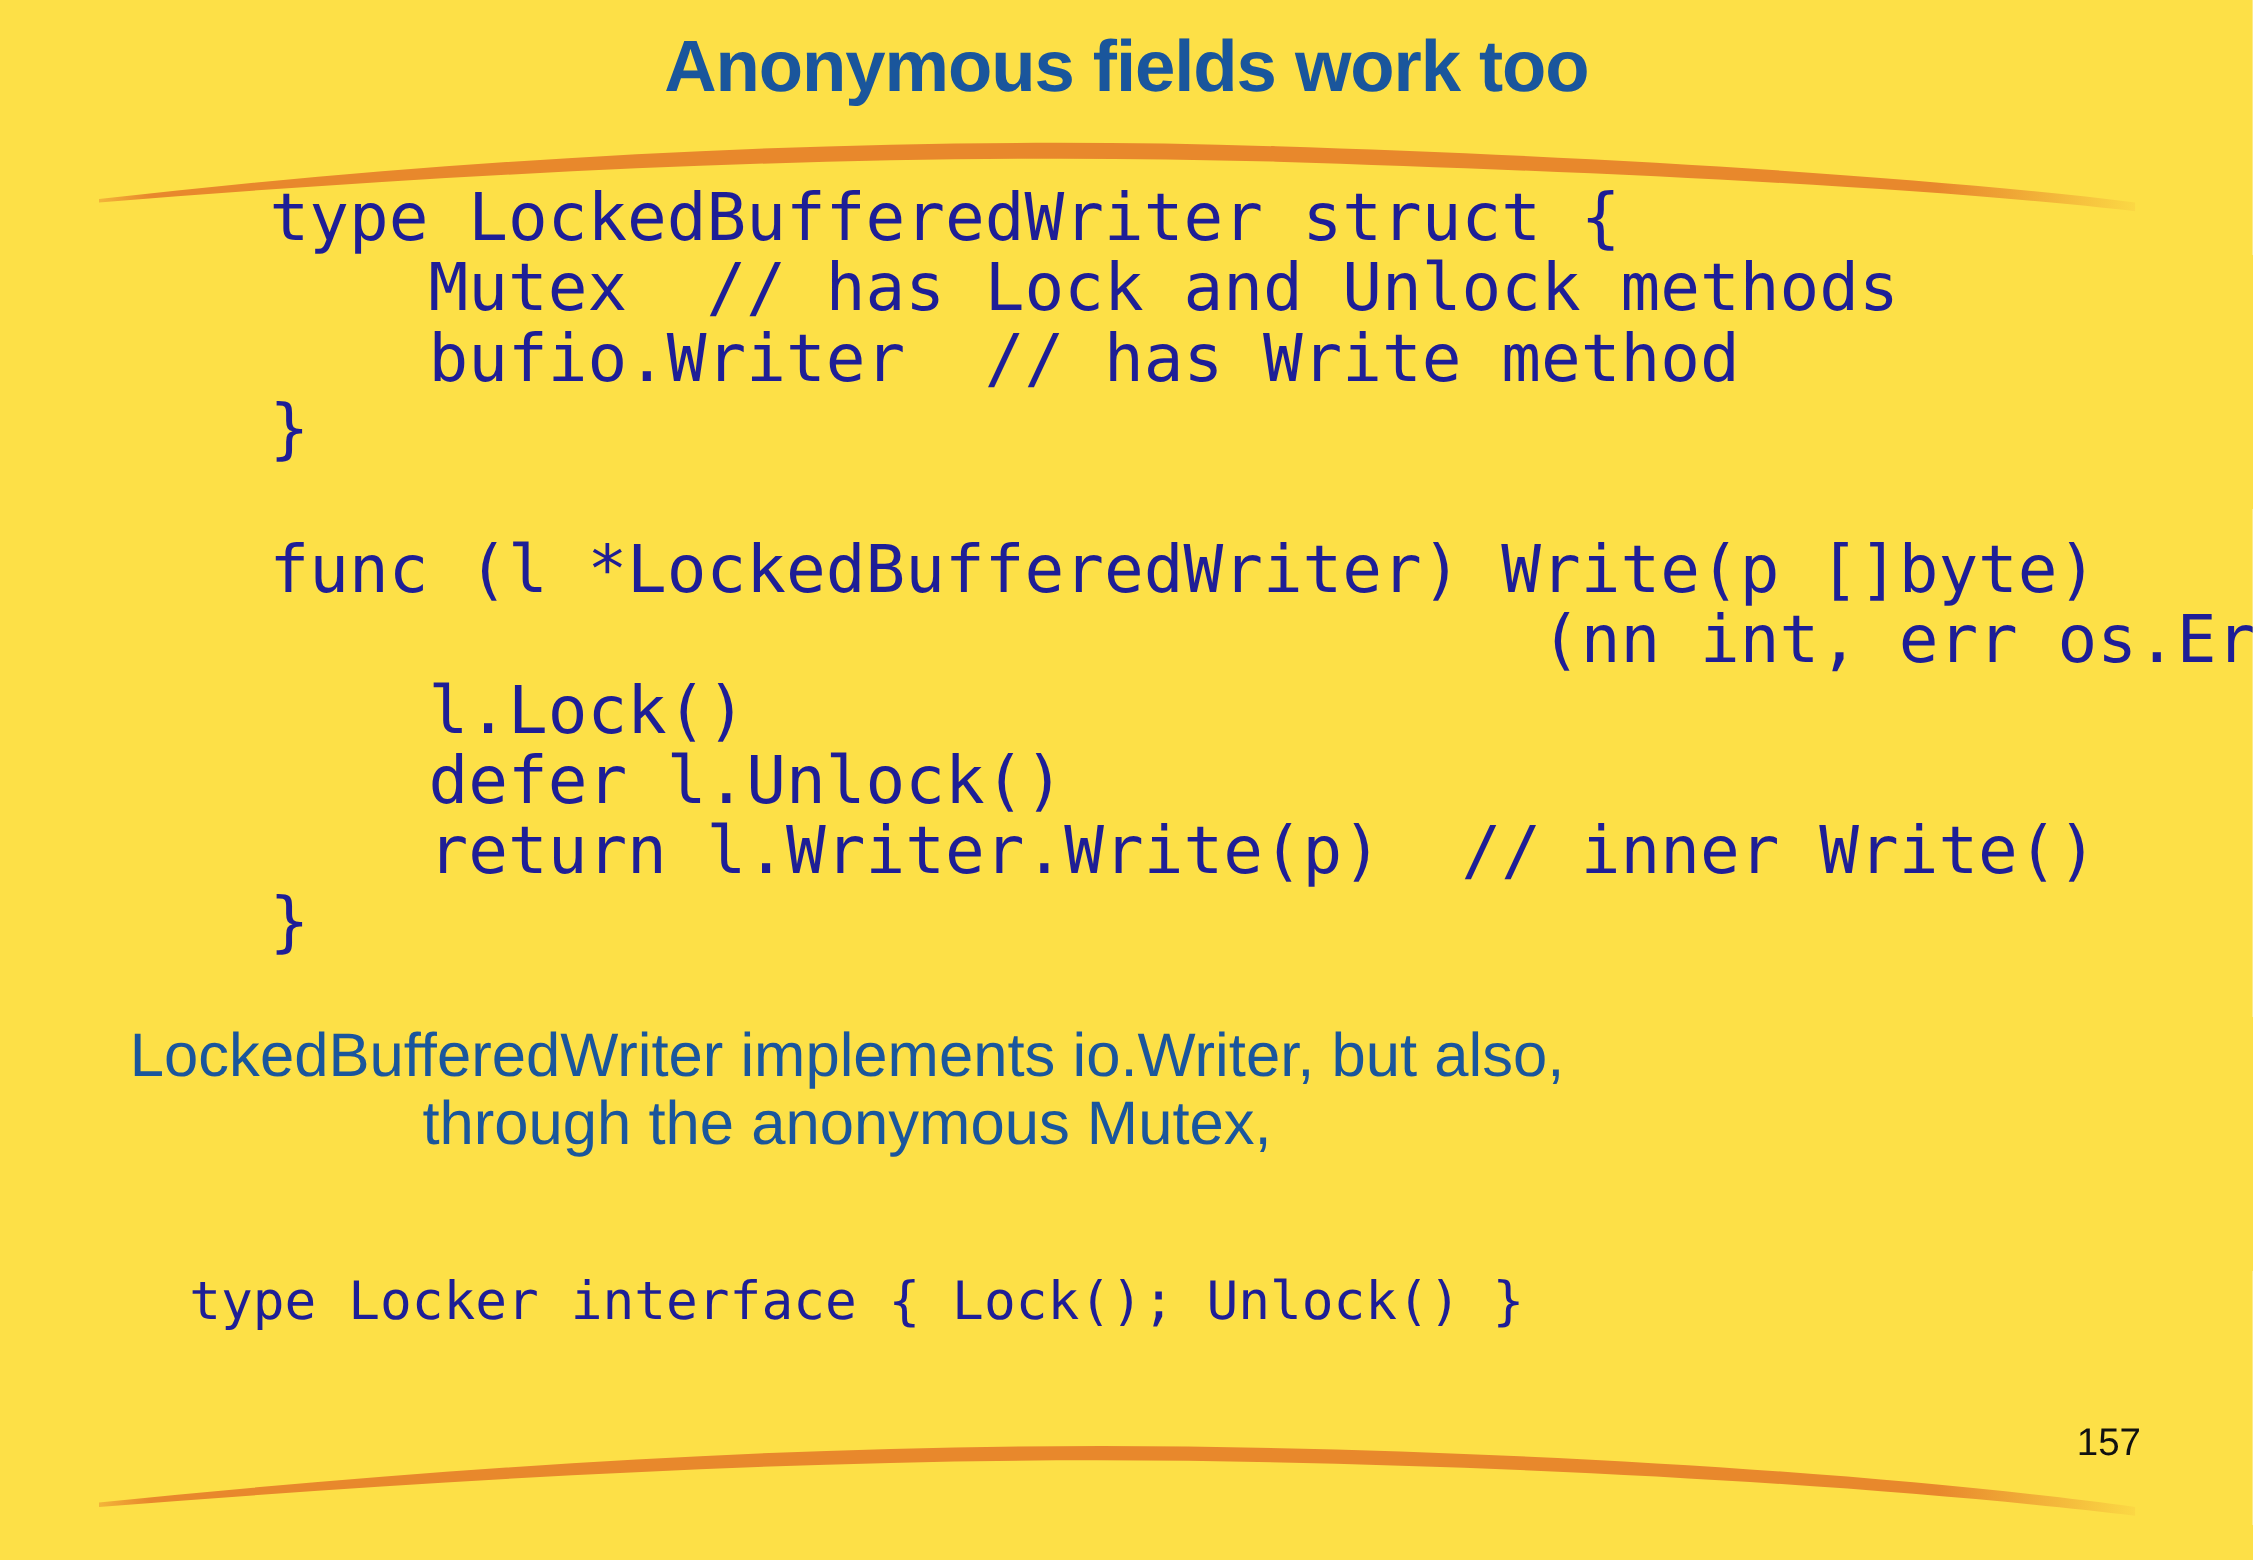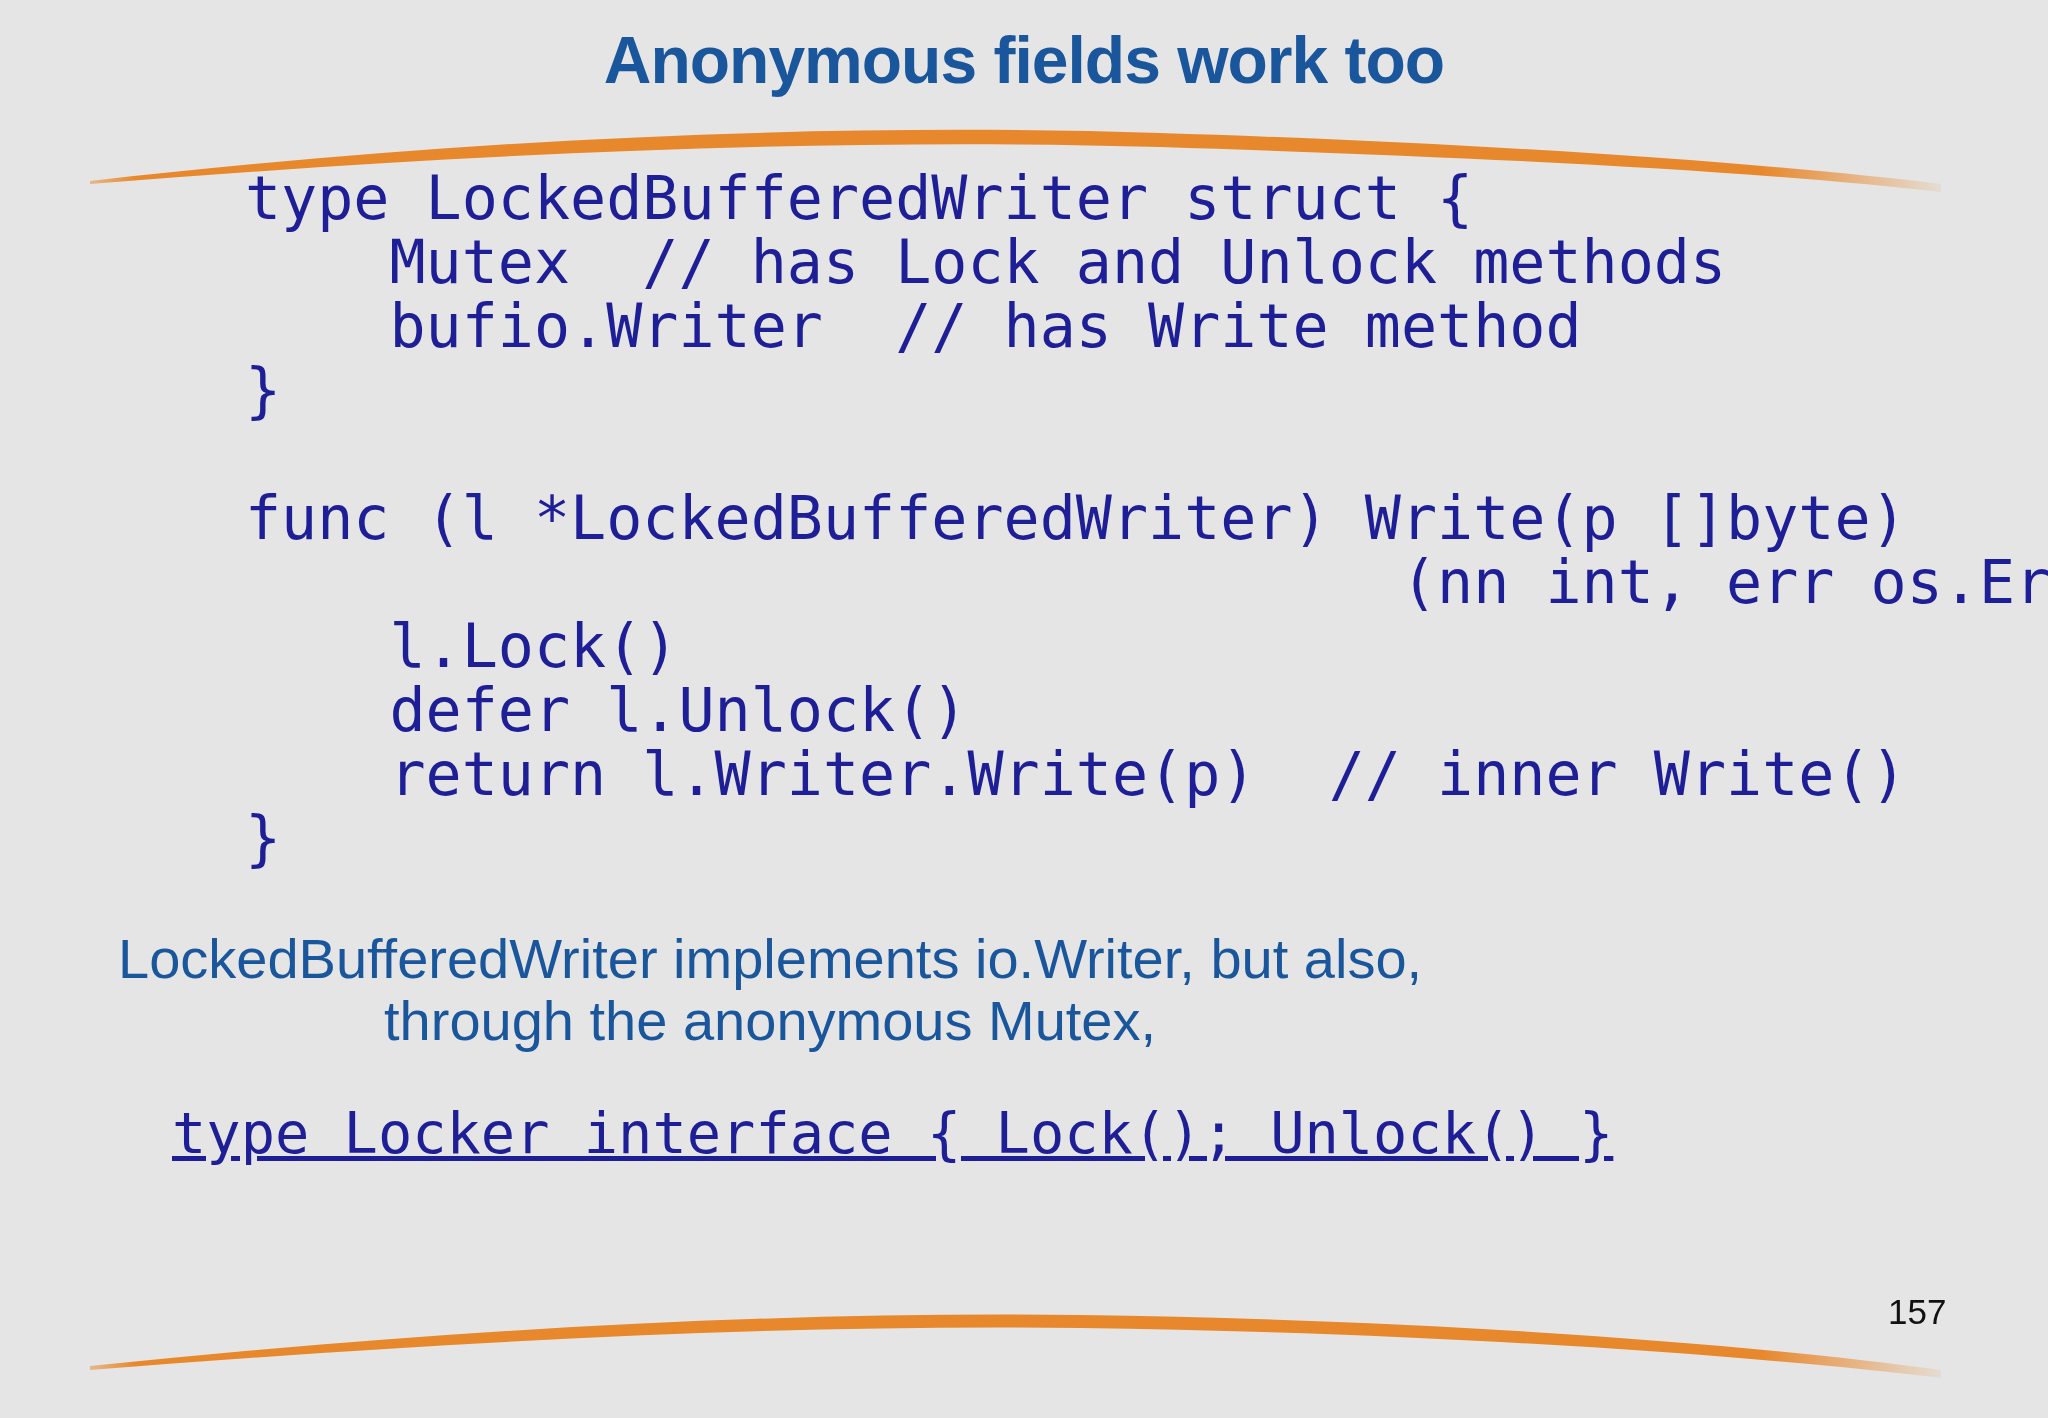--- a/index.html
+++ b/index.html
@@ -4,21 +4,21 @@
 <style>
   html, body {
     margin: 0;
     padding: 0;
     background: #ffffff;
   }
   .slide {
     position: relative;
     width: 2048px;
     height: 1418px;
-    background: #e5e5e5;
+    background: #fde047;
     overflow: hidden;
     font-family: "Liberation Sans", sans-serif;
   }
   .slide-title {
     position: absolute;
     top: 22px;
     left: 0;
     width: 100%;
     text-align: center;
     font-size: 66px;
@@ -52,28 +52,27 @@
     top: 928px;
     font-size: 56px;
     line-height: 62px;
     color: #1A569C;
     white-space: pre-line;
     text-align: center;
   }
   .interface-line {
     position: absolute;
     left: 172px;
-    top: 1098px;
+    top: 1148px;
     margin: 0;
     font-family: "DejaVu Sans Mono", monospace;
-    font-size: 57px;
+    font-size: 48px;
     line-height: 70px;
     color: #1E1E96;
     white-space: pre;
-    text-decoration: underline;
   }
   .page-number {
     position: absolute;
     left: 1888px;
     top: 1292px;
     font-size: 35px;
     color: #111111;
   }
 </style>
 </head>

